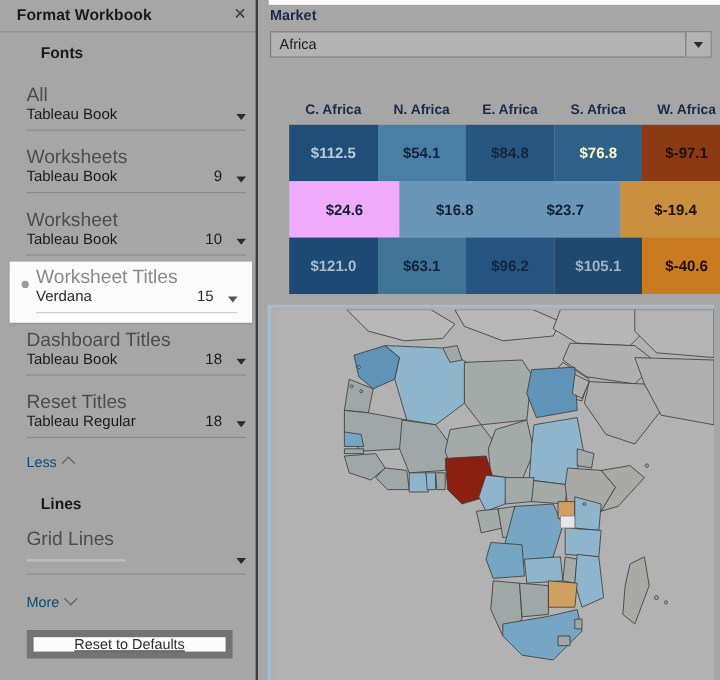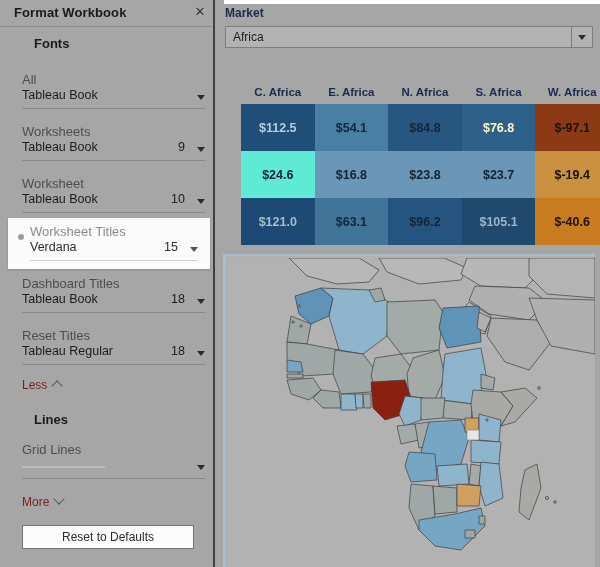--- a/index.html
+++ b/index.html
@@ -34,21 +34,21 @@
 
   .section-head{
     position:absolute;left:14px;
     font-size:13px;font-weight:bold;color:#1a1a1a;margin-left:20px;
   }
 
   .field{
     position:absolute;left:22px;width:183px;
   }
   .field-label{
-    font-size:13px;color:#4d4d4d;
+    font-size:16px;color:#4d4d4d;
     line-height:13px;height:13px;
     white-space:nowrap;
   }
   .field-row{
     position:relative;height:22px;
     border-bottom:1px solid #8a8a8a;
   }
   .field-value{
     position:absolute;left:0;top:2px;
     font-size:12.5px;color:#1b1b1b;
@@ -79,45 +79,45 @@
   .highlight-card .field-size{color:#2b2b2b;}
   .highlight-card .caret{border-top-color:#555;}
   .bullet-dot{
     position:absolute;left:-12px;top:9px;
     width:6px;height:6px;border-radius:50%;
     background:#9b9b9b;
   }
 
   .link-row{
     position:absolute;left:22px;
-    font-size:12px;color:#7f1d1d;
+    font-size:12px;color:#0c4a6e;
     cursor:pointer;
   }
   .chev{
     display:inline-block;margin-left:6px;
     width:7px;height:7px;
     border-right:1.4px solid #5a5a5a;
     border-bottom:1.4px solid #5a5a5a;
     vertical-align:1px;
   }
   .chev.up{transform:rotate(-135deg);vertical-align:-1px;}
   .chev.down{transform:rotate(45deg);vertical-align:3px;}
 
   
   .line-preview{
     position:absolute;left:0;top:10px;width:83px;height:2px;
     background:#bdbdbd;
   }
 
   .reset-btn{
     position:absolute;left:22px;top:525px;width:172px;height:24px;
-    background:#fcfcfc;border:1px solid #737373;
+    background:#fcfcfc;border:6px solid #737373;
     font-size:12px;color:#2b2b2b;
     display:flex;align-items:center;justify-content:center;
-    cursor:pointer;box-sizing:border-box;
+    cursor:pointer;box-sizing:border-box;text-decoration:underline;
   }
 
   .panel-divider{
     position:absolute;left:213px;top:0;width:2px;height:567px;
     background:#3f3f3f;
   }
 
   
   .content{
     position:absolute;left:215px;top:0;width:385px;height:567px;
@@ -283,38 +283,37 @@
     <div class="filter-select">
       <div class="filter-value">Africa</div>
       <div class="filter-btn">
         <div class="caret"></div>
       </div>
     </div>
 
     <div class="data-table">
       <div class="th-row">
         <div class="th">C. Africa</div>
+        <div class="th">N. Africa</div>
         <div class="th">E. Africa</div>
-        <div class="th">N. Africa</div>
         <div class="th">S. Africa</div>
         <div class="th">W. Africa</div>
       </div>
 
       <div class="tr">
         <div class="td" style="background: rgb(31, 78, 121); color: rgb(185, 203, 216);">$112.5</div>
         <div class="td" style="background: rgb(74, 127, 165); color: rgb(21, 35, 58);">$54.1</div>
         <div class="td" style="background: rgb(39, 86, 128); color: rgb(22, 37, 59);">$84.8</div>
         <div class="td" style="background: rgb(45, 97, 137); color: #fef9c3;">$76.8</div>
         <div class="td" style="background: rgb(139, 58, 20); color: rgb(29, 16, 8);">$-97.1</div>
       </div>
 
       <div class="tr">
-        <div class="td" style="background: #5eead4; color: rgb(20, 34, 47);">$24.6</div>
+        <div class="td" style="background: #f0abfc; color: rgb(20, 34, 47);">$24.6</div>
         <div class="td" style="background: rgb(106, 150, 184); color: rgb(20, 34, 47);">$16.8</div>
-        <div class="td" style="background: rgb(106, 150, 184); color: rgb(20, 34, 47);">$23.8</div>
         <div class="td" style="background: rgb(106, 150, 184); color: rgb(20, 34, 47);">$23.7</div>
         <div class="td" style="background: rgb(201, 145, 63); color: rgb(29, 16, 8);">$-19.4</div>
       </div>
 
       <div class="tr">
         <div class="td" style="background: rgb(28, 74, 116); color: rgb(169, 189, 204);">$121.0</div>
         <div class="td" style="background: rgb(65, 116, 153); color: rgb(21, 35, 58);">$63.1</div>
         <div class="td" style="background: rgb(37, 84, 128); color: rgb(22, 37, 59);">$96.2</div>
         <div class="td" style="background: rgb(32, 73, 111); color: rgb(159, 180, 198);">$105.1</div>
         <div class="td" style="background: rgb(201, 123, 32); color: rgb(29, 16, 8);">$-40.6</div>

